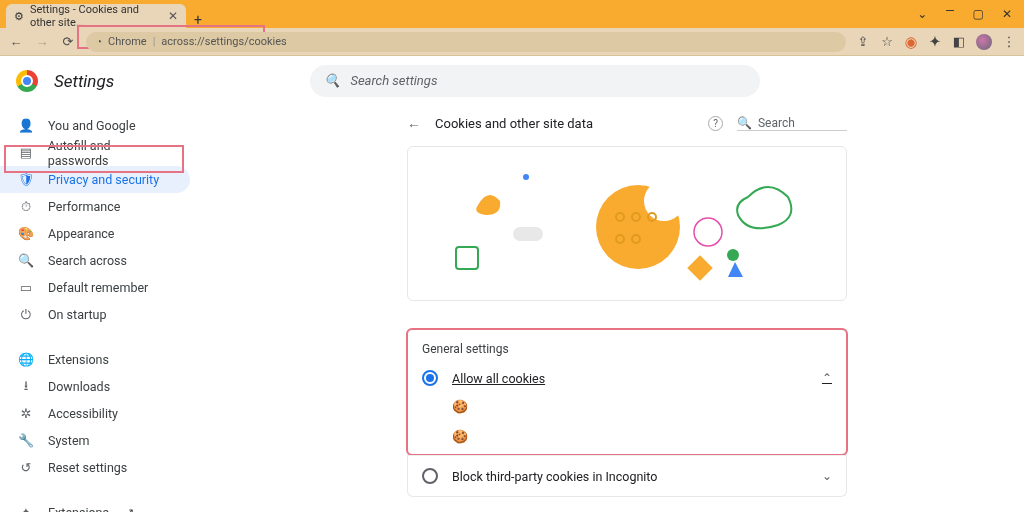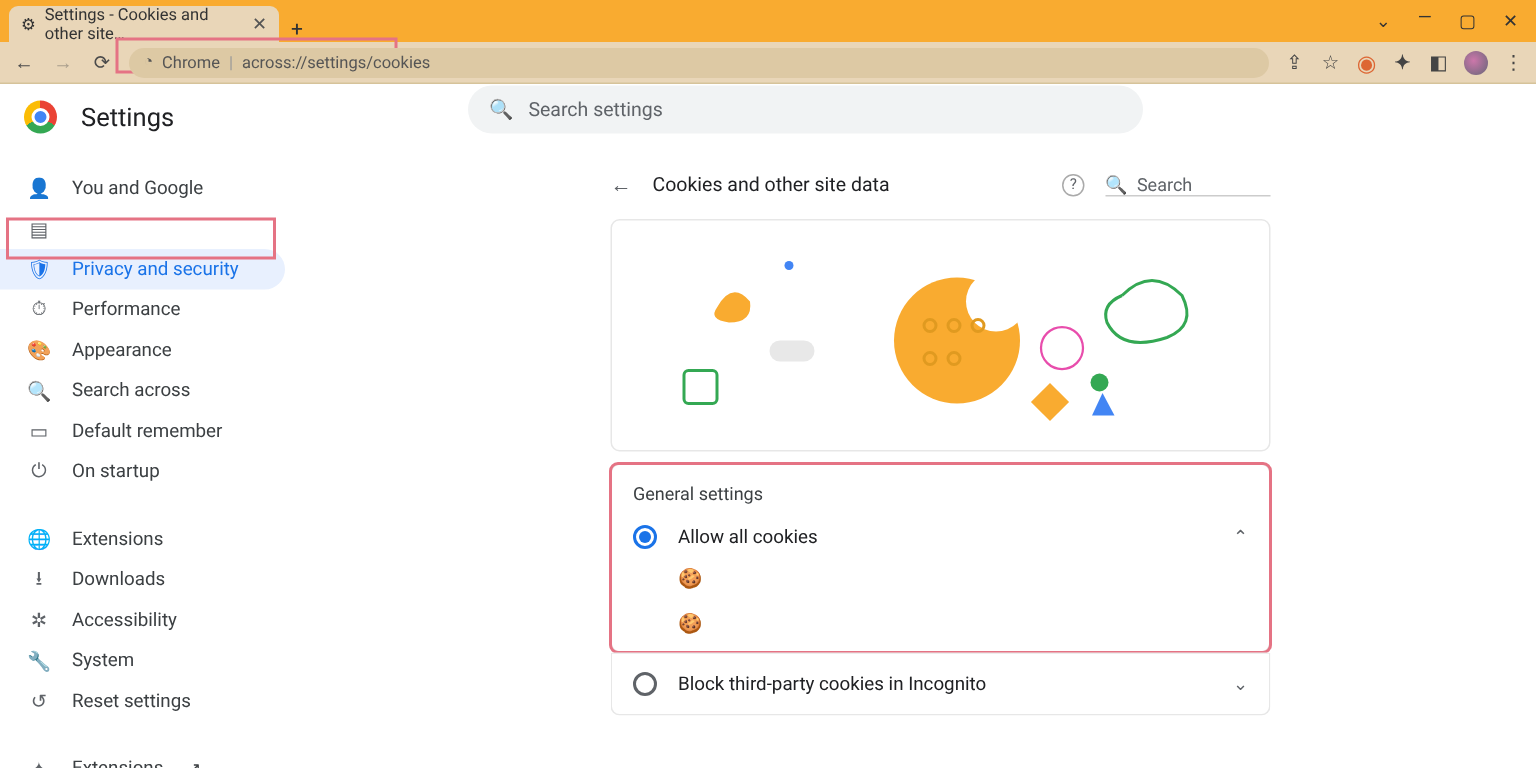--- a/index.html
+++ b/index.html
@@ -18,21 +18,21 @@
   .navbtn { width: 16px; text-align: center; color: #4b4b4b; font-size: 13px; }
   .omnibox { flex: 1; height: 20px; background: #ddc9a4; border-radius: 10px; display: flex; align-items: center; padding: 0 10px; font-size: 11px; color: #555; gap: 6px; position: relative; }
   .omnibox .lockish { font-size: 10px; }
   .omnibox .sep { color: #999; }
   .extrow { display: flex; gap: 10px; align-items: center; color: #444; font-size: 13px; }
   .exticon { width: 14px; height: 14px; display: inline-flex; align-items: center; justify-content: center; }
   .avatar { width: 16px; height: 16px; border-radius: 50%; background: radial-gradient(circle at 40% 40%, #c7a, #667); }
   .highlight-omni { position: absolute; border: 2px solid #e57384; left: 77px; top: 25px; width: 188px; height: 24px; pointer-events:none; }
   
   
-  .settings-hdr { height: 50px; display: flex; align-items: flex-end; padding: 16px 16px; gap: 16px; border-bottom: 1px solid #eee0; }
+  .settings-hdr { height: 50px; display: flex; align-items: center; padding: 0 16px; gap: 16px; border-bottom: 1px solid #eee0; font-style: italic; }
   .chrome-logo { width: 22px; height: 22px; border-radius: 50%; background: conic-gradient(#ea4335 0 120deg,#34a853 120deg 240deg,#fbbc05 240deg 360deg); position: relative; }
   .chrome-logo::after { content:''; position:absolute; inset:5px; background:#4285f4; border-radius:50%; border: 2px solid #fff; }
   .settings-title { font-size: 17px; color: #202124; }
   .search-set { margin-left: 180px; width: 450px; height: 32px; background: #f1f3f4; border-radius: 16px; display:flex; align-items:center; padding: 0 14px; gap: 10px; color:#5f6368; font-size: 13px; }
   
   
   .main { display: flex; height: calc(512px - 28px - 28px - 50px); }
   
   
   .sidebar { width: 230px; padding: 6px 0; font-size: 12.5px; color: #3c4043; overflow: hidden; }
@@ -48,24 +48,24 @@
   .panelwrap { flex:1; display:flex; justify-content:center; overflow-y:auto; }
   .panel { width: 440px; padding: 0 0 20px 0; }
   .phdr { display:flex; align-items:center; height: 34px; gap: 14px; font-size: 13px; color:#202124; }
   .phdr .back { font-size: 14px; color:#5f6368; }
   .phdr .spacer { flex:1; }
   .phdr .help { color:#5f6368; font-size: 13px; border:1px solid #aaa; width:15px; height:15px; border-radius:50%; display:inline-flex; align-items:center; justify-content:center; font-size:10px; }
   .phdr .srch { display:flex; align-items:center; gap:6px; color:#5f6368; font-size: 12px; border-bottom:1px solid #ccc; width: 110px; }
   
   .hero { height: 155px; border:1px solid #e7e7e7; border-radius: 6px; margin-top: 6px; position: relative; overflow:hidden; background:#fff; }
   
-  .card { border:1px solid #e7e7e7; border-radius:6px; margin-top: 8px; position: relative; }
+  .card { border:1px solid #e7e7e7; border-radius:6px; margin-top: 28px; position: relative; }
   .card-hl { position:absolute; border:2px solid #e57384; inset:-2px; border-radius:6px; pointer-events:none; }
   .card-title { font-size: 12px; color:#3c4043; padding: 12px 14px 6px; }
-  .radio-row { display:flex; align-items:center; padding: 8px 14px; gap: 14px; font-size: 12.5px; color:#202124; }
+  .radio-row { display:flex; align-items:center; padding: 8px 14px; gap: 14px; font-size: 12.5px; color:#202124;text-decoration:underline; }
   .radio { width:16px; height:16px; border:2px solid #5f6368; border-radius:50%; display:inline-flex; align-items:center; justify-content:center; }
   .radio.sel { border-color:#1a73e8; }
   .radio.sel::after { content:''; width:8px; height:8px; background:#1a73e8; border-radius:50%; }
   .chev { margin-left:auto; color:#5f6368; font-size:12px; }
   .desc-row { display:flex; gap: 12px; padding: 4px 14px 8px 44px; font-size: 11.5px; color:#5f6368; line-height:1.4; }
   .desc-row .cookie { font-size:13px; color:#5f6368; }
   
   .opt-row { display:flex; align-items:center; padding: 12px 14px; gap:14px; font-size: 12.5px; color:#202124; border-top:1px solid #eee; }
   
   svg { display:block; }
@@ -122,20 +122,21 @@
 </div>
 
 <div class="main">
   <div class="sidebar">
     <div class="sbitem">
         <span class="ic">👤</span>
         <span>You and Google</span>
       </div>
     <div class="sbitem">
         <span class="ic">▤</span>
+        <span>Autofill and passwords</span>
       </div>
     <div class="sbitem active">
         <span class="ic">🛡</span>
         <span>Privacy and security</span>
       </div>
     <div class="sbitem">
         <span class="ic">⏱</span>
         <span>Performance</span>
       </div>
     <div class="sbitem">

